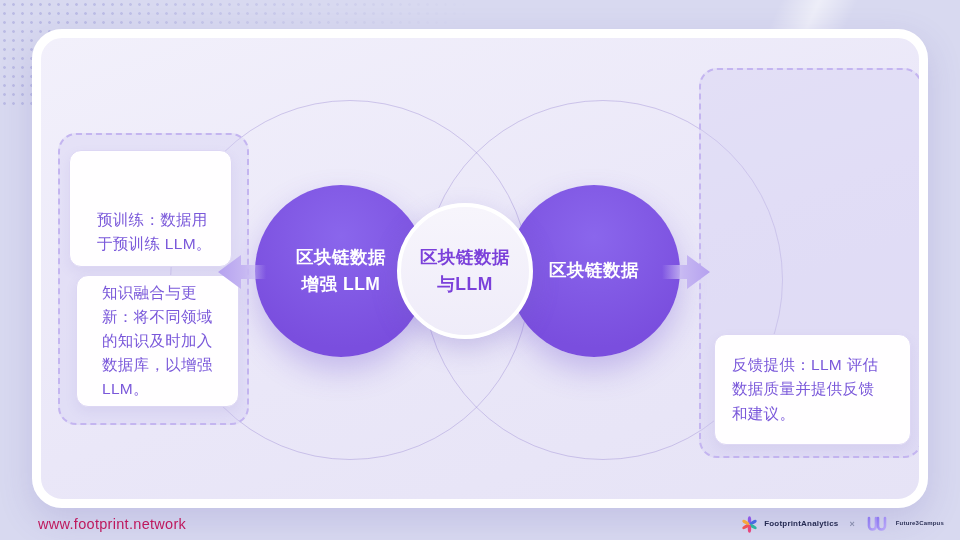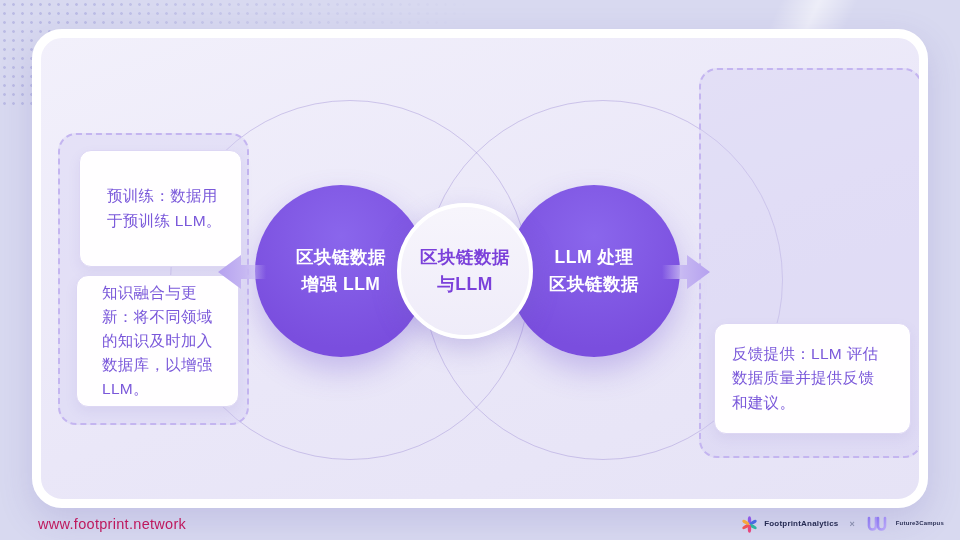--- a/index.html
+++ b/index.html
@@ -74,25 +74,25 @@
 
   
   .note {
     position:absolute; background:#fffeff;
     border:1px solid #ddd7f4; border-radius:12px;
     box-shadow:0 5px 12px rgba(130,110,200,.10);
     display:flex; align-items:center;
     color:#7a58da; font-size:15.5px; line-height:1.55; font-weight:500;
     letter-spacing:.3px;
   }
-  .note-l1 { left:38px;  top:112px; width:163px; height:117px; padding:10px 16px 10px 27px; }
+  .note-l1 { left:28px;  top:112px; width:163px; height:117px; padding:10px 16px 10px 27px;align-items:flex-end; }
   .note-l2 { left:35px;  top:237px; width:163px; height:132px; padding:10px 14px 10px 25px; }
   .note-r1 { left:673px; top:54px;  width:197px; height:110px; padding:10px 22px 10px 17px; }
   .note-r2 { left:673px; top:176px; width:197px; height:114px; padding:10px 22px 10px 17px; }
-  .note-r3 { left:673px; top:285px; width:197px; height:111px; padding:10px 22px 10px 17px; }
+  .note-r3 { left:673px; top:296px; width:197px; height:111px; padding:10px 22px 10px 17px; }
 
   
   .footer-url {
     position:absolute; left:38px; top:516px;
     color:#be185d; font-size:14.5px; font-weight:400; letter-spacing:.3px;
   }
   .branding {
     position:absolute; right:16px; top:511px; height:26px;
     display:flex; align-items:center; gap:6px;
   }
@@ -132,21 +132,20 @@
       </linearGradient>
     </defs>
     <polygon points="49,20 26,3 26,13 1,13 1,27 26,27 26,37" fill="url(#gradR)"></polygon>
   </svg>
 
   <div class="circle circle-purple circle-left">
     <span>区块链数据</span>
     <span>增强 LLM</span>
   </div>
   <div class="circle circle-purple circle-right">
-    <span>LLM 处理</span>
     <span>区块链数据</span>
   </div>
   <div class="circle circle-center">
     <span>区块链数据</span>
     <span>与LLM</span>
   </div>
 
   <div class="panel panel-left"></div>
   <div class="note note-l1">
     <span>预训练：数据用于预训练 LLM。</span>

